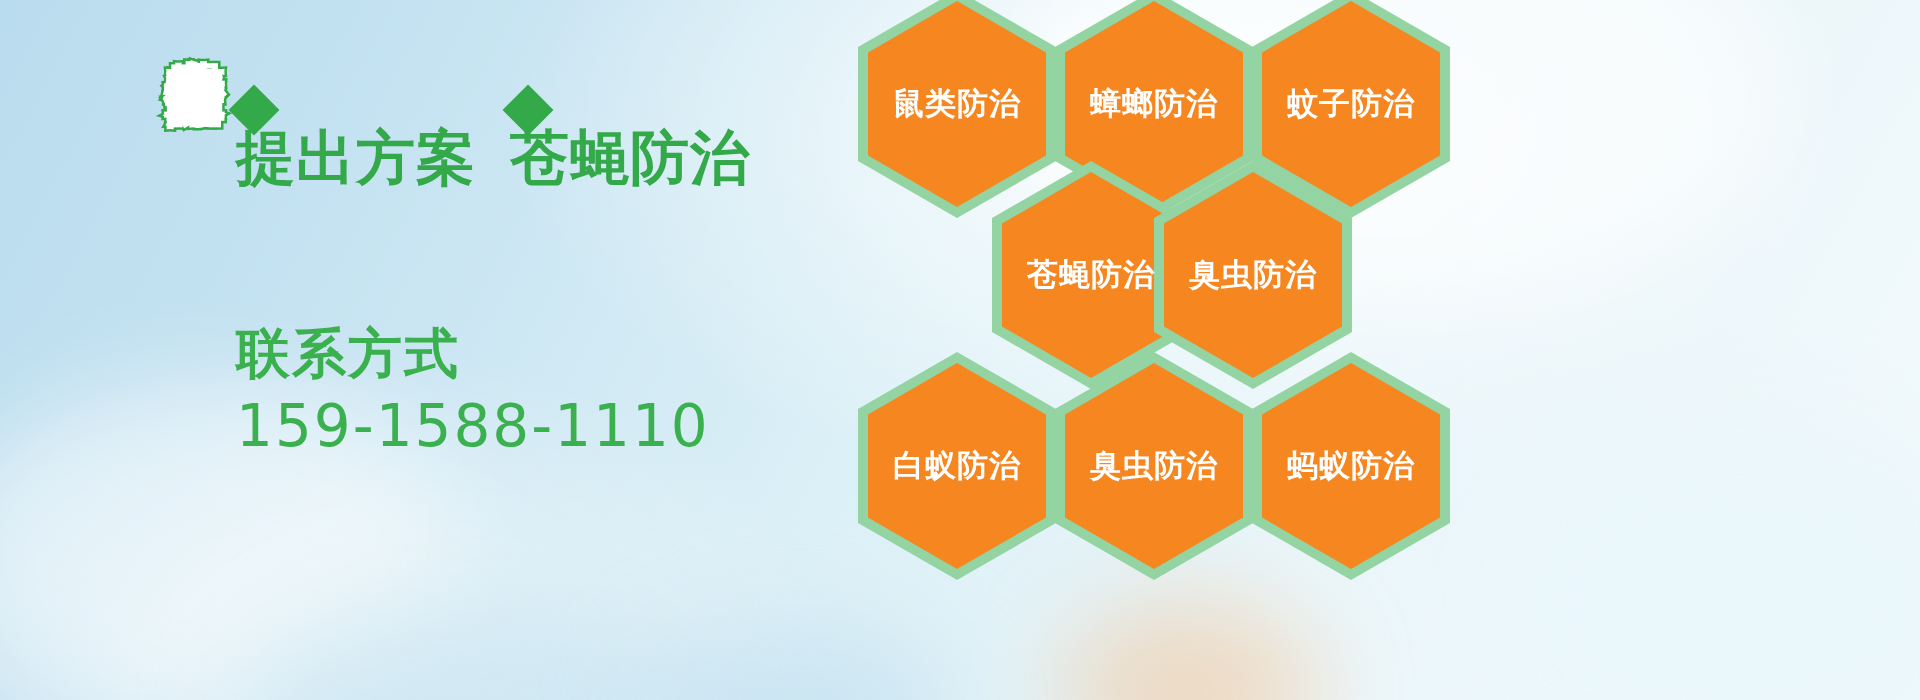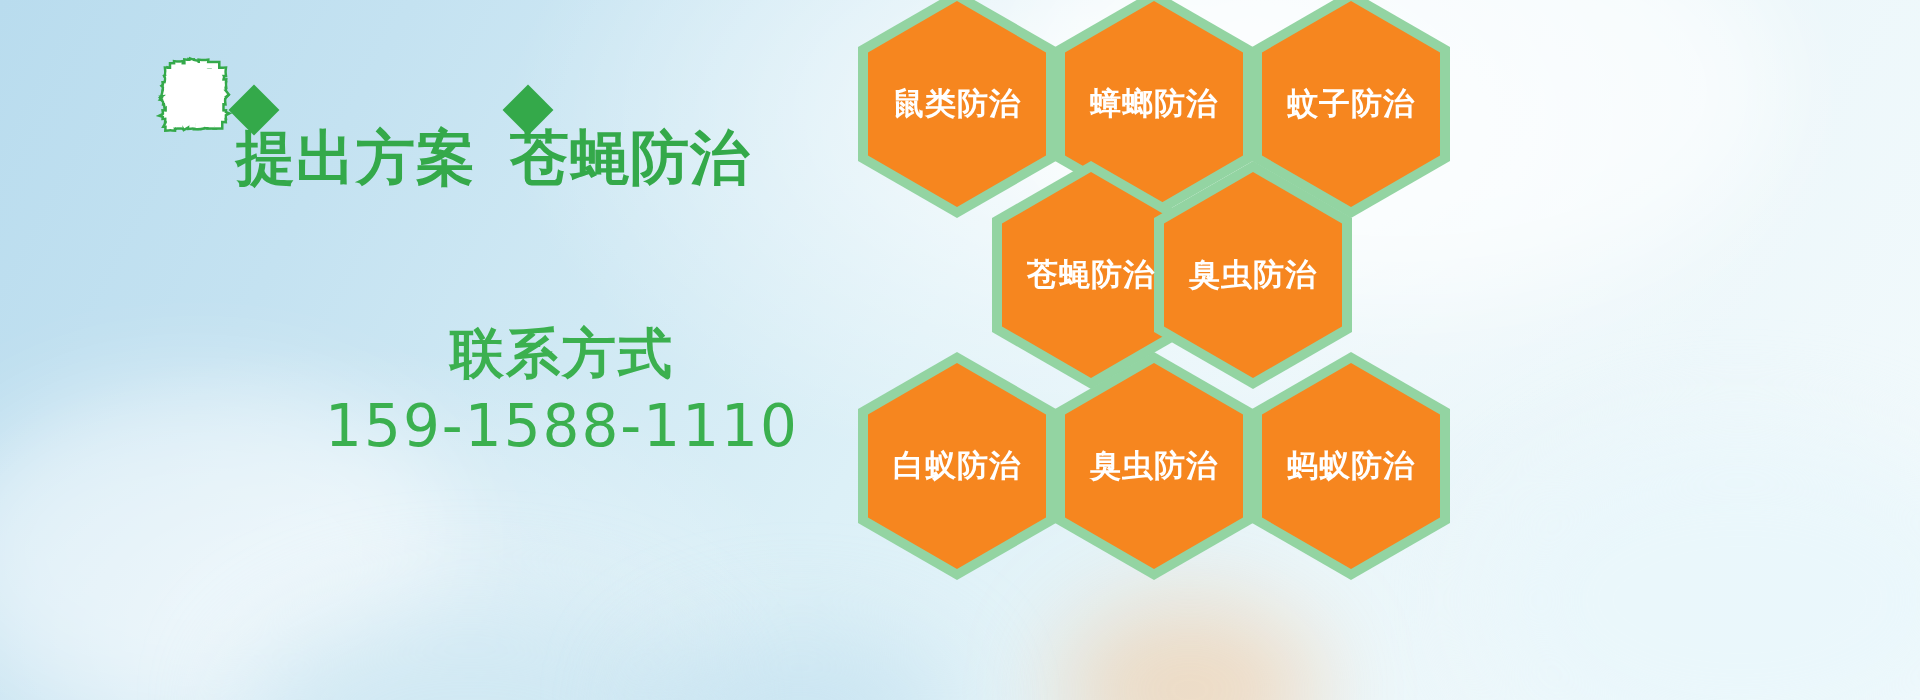--- a/index.html
+++ b/index.html
@@ -89,24 +89,23 @@
     font-weight: 700;
     font-size: 59px;
     line-height: 1;
     color: #34a94a;
     letter-spacing: 1px;
   }
 
   
   #contact-block {
     position: absolute;
-    left: 252px;
+    left: 236px;
     top: 320px;
     width: 620px;
-    text-align: center;
   }
 
   #contact-heading {
     font-family: "DejaVu Sans", sans-serif;
     font-weight: 700;
     font-size: 54px;
     line-height: 1.25;
     color: #3bb04f;
     letter-spacing: 2px;
   }

